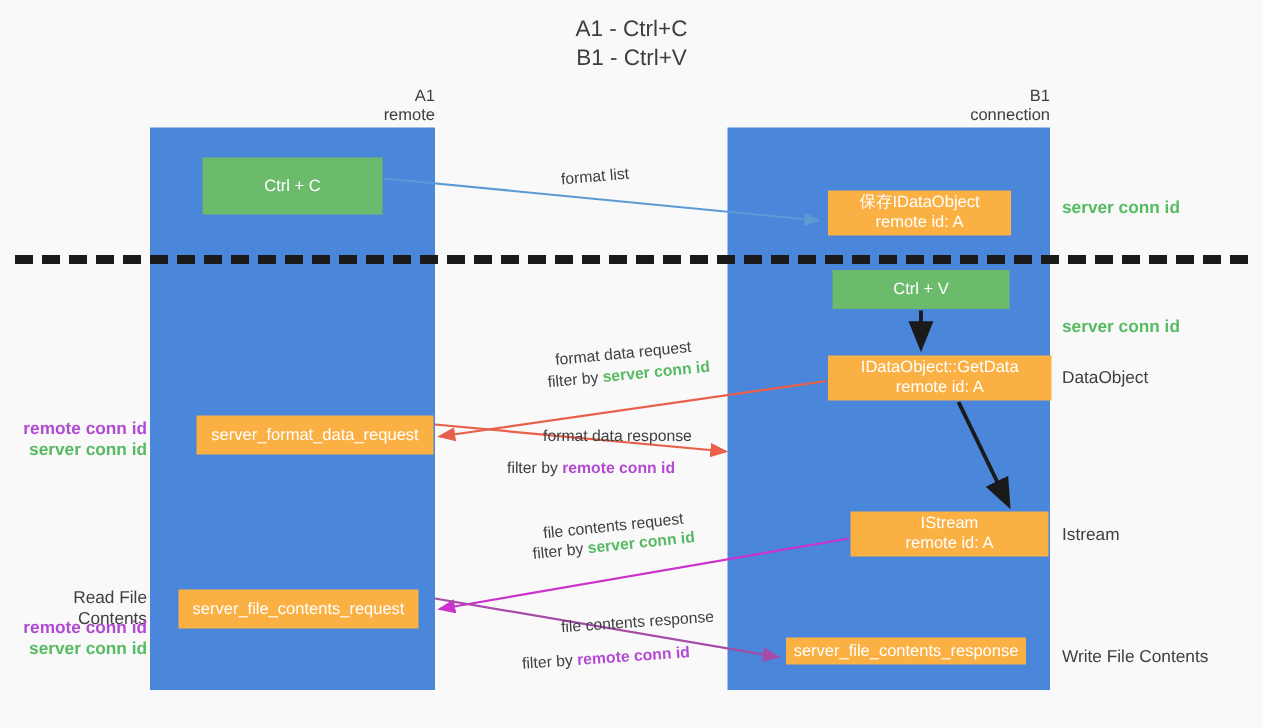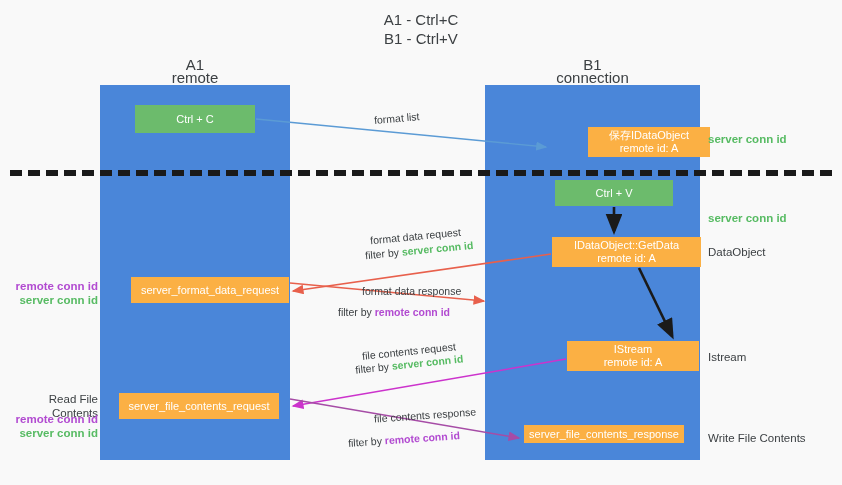--- a/index.html
+++ b/index.html
@@ -11,21 +11,21 @@
   }
   #stage{position:relative;width:842px;height:485px;}
 
   .title{
     position:absolute;left:0;top:10px;width:842px;
     text-align:center;font-size:15px;color:#3c4043;line-height:19px;
     white-space:pre-line;
   }
 
   .col-head{
-    position:absolute;text-align:center;font-size:15px;
+    position:absolute;text-align:right;font-size:11px;
     color:#3c4043;line-height:13px;white-space:pre-line;
   }
   #head-a1{left:100px;top:58px;width:190px;}
   #head-b1{left:485px;top:58px;width:215px;}
 
   .lane{position:absolute;background:#4a86d9;}
   #lane-a1{left:100px;top:85px;width:190px;height:375px;}
   #lane-b1{left:485px;top:85px;width:215px;height:375px;}
 
   .divider{
@@ -34,22 +34,22 @@
   }
 
   .node{
     position:absolute;display:flex;align-items:center;justify-content:center;
     text-align:center;color:#ffffff;font-size:11px;line-height:13px;
     white-space:pre-line;box-sizing:border-box;padding:2px 4px;
   }
   .node.green{background:#6cbb6c;}
   .node.orange{background:#fbb044;}
 
-  #n-ctrlc{left:135px;top:105px;width:120px;height:28px;}
-  #n-save-ido{left:552px;top:127px;width:122px;height:30px;margin-left:36px;}
+  #n-ctrlc{left:135px;top:105px;width:120px;height:38px;}
+  #n-save-ido{left:552px;top:127px;width:122px;height:30px;}
   #n-ctrlv{left:555px;top:180px;width:118px;height:26px;}
   #n-getdata{left:552px;top:237px;width:149px;height:30px;}
   #n-istream{left:567px;top:341px;width:132px;height:30px;}
   #n-fmt-req{left:131px;top:277px;width:158px;height:26px;}
   #n-fmt-res{left:489px;top:288px;width:156px;height:26px;}
   #n-file-req{left:119px;top:393px;width:160px;height:26px;}
   #n-file-res{left:524px;top:425px;width:160px;height:18px;}
 
   .side-label{
     position:absolute;font-size:11.5px;color:#3c4043;line-height:14px;

